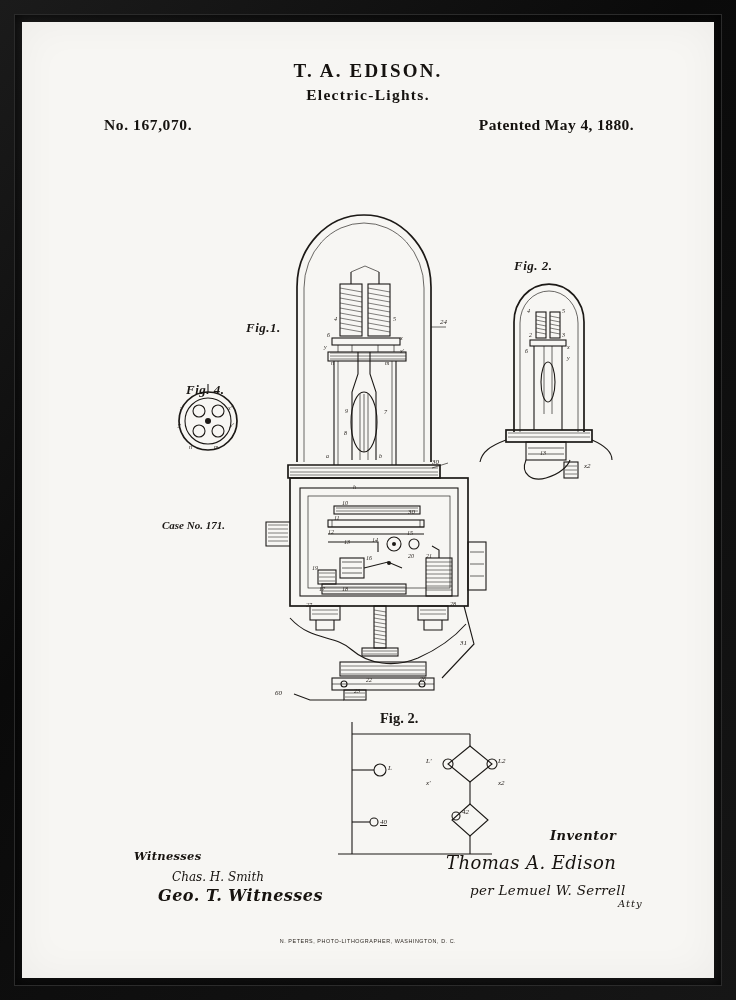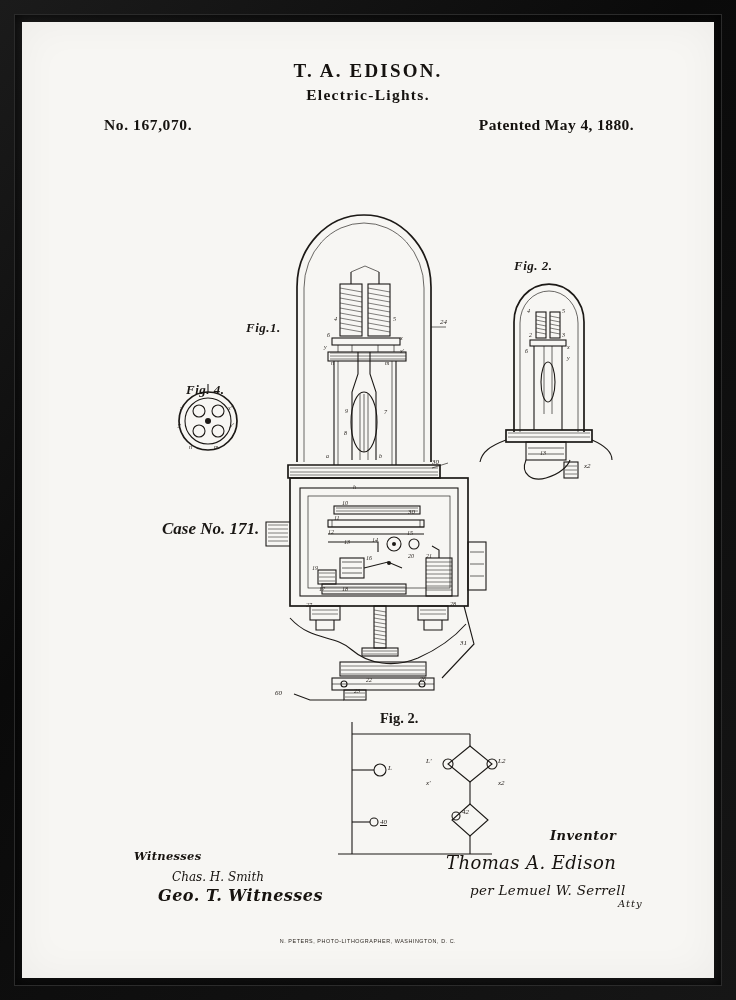--- a/index.html
+++ b/index.html
@@ -92,21 +92,21 @@
     letter-spacing: 0.5px;
   }
   .fig2-label {
     font-weight: bold;
     font-size: 14.5px;
     font-family: "Liberation Serif", serif;
   }
   .case-no {
     font-style: italic;
     font-weight: bold;
-    font-size: 17px;
+    font-size: 11px;
   }
   .tiny {
     font-size: 6px;
     font-style: italic;
     color: #2a2520;
   }
   .tiny-b {
     font-size: 7px;
     font-style: italic;
     color: #211c18;

